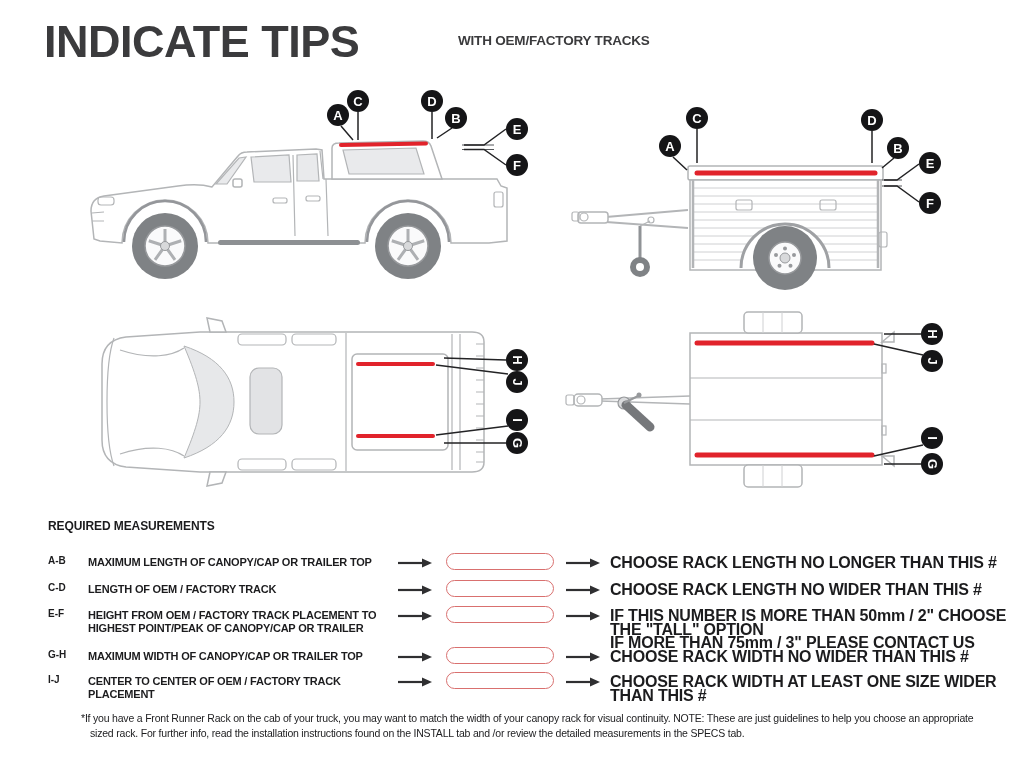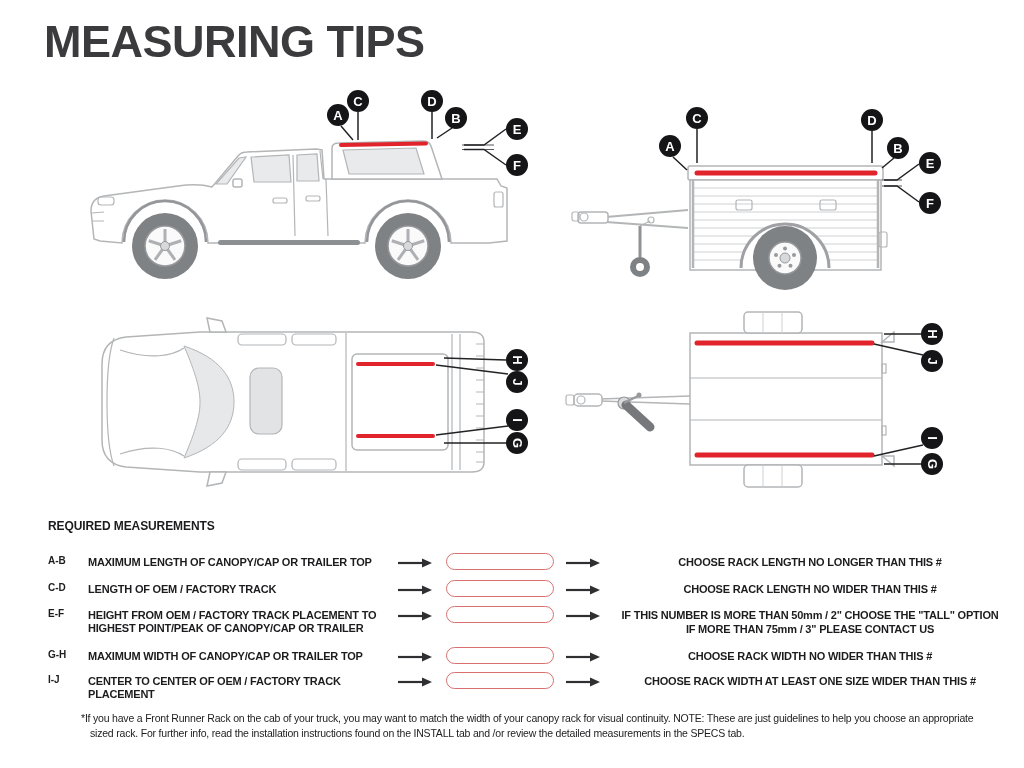--- a/index.html
+++ b/index.html
@@ -46,35 +46,36 @@
   .legend-heading{position:absolute;left:48px;top:0;font-size:12px;font-weight:bold;color:#1c1c1e;letter-spacing:-0.1px;white-space:nowrap;}
   .legend-note{position:absolute;left:197px;top:0;font-size:12px;font-weight:bold;color:#e8282e;letter-spacing:-0.1px;white-space:nowrap;}
 
   .mrow{position:absolute;left:0;width:100%;}
   .m-code{position:absolute;left:48px;top:0;font-size:10px;font-weight:bold;color:#1c1c1e;white-space:nowrap;}
   .m-desc{position:absolute;left:88px;top:1px;width:312px;font-size:11px;font-weight:bold;color:#1c1c1e;
           line-height:13px;letter-spacing:-0.2px;white-space:pre-line;}
   .m-arr1{position:absolute;left:398px;top:3px;}
   .m-pill{position:absolute;left:446px;top:-2px;width:106px;height:15px;border:1.4px solid #d9706f;border-radius:9px;background:#fff;}
   .m-arr2{position:absolute;left:566px;top:3px;}
-  .m-result{position:absolute;left:610px;top:1px;width:400px;font-size:11px;font-weight:bold;color:#1c1c1e;
-            line-height:13.5px;letter-spacing:-0.2px;white-space:pre-line;text-align:center;}
+  .m-result{position:absolute;left:610px;top:1px;width:400px;font-size:16px;font-weight:bold;color:#1c1c1e;
+            line-height:13.5px;letter-spacing:-0.2px;white-space:pre-line;}
   #row-ab{top:555px;} #row-cd{top:582px;} #row-ef{top:608px;} #row-gh{top:649px;} #row-ij{top:674px;}
 
   .footnote{
     position:absolute;left:33px;top:711px;width:958px;
     font-size:10.5px;font-weight:normal;line-height:14.5px;letter-spacing:-0.2px;color:#1c1c1e;
     padding-left:9px;text-indent:-9px;white-space:pre-line;margin-left:48px;
   }
 </style>
 </head>
 <body>
 
-<div class="page-title">MEASURING TIPS</div>
+<div class="page-title">INDICATE TIPS</div>
 <div class="page-subtitle">
+  <div>WITH OEM/FACTORY TRACKS</div>
 </div>
 
 <svg id="svg-truck-side" class="diagram" width="480" height="210" viewBox="0 0 480 210">
   <g>
     <path class="fill-body" d="M34,144 L31,116 Q31,103 44,101 L118,91 Q138,88 152,92 L178,61 Q181,57 187,57
       L256,54 L262,55 L264,84 L437,84 L441,91 L447,93 L447,146 L429,148 L391,148
       A43,43 0 0 0 305,148 L148,148 A43,43 0 0 0 62,148 L40,146 Z"></path>
     <path class="fill-body" d="M272,84 L272,53 Q272,48 279,48 L363,46 Q369,46 371,51 L382,84 Z"></path>
     <path class="win" d="M156,89 L179,63 L186,62 L167,89 Z"></path>
     <path class="win" d="M191,62 L229,60 L231,87 L194,87 Z"></path>

